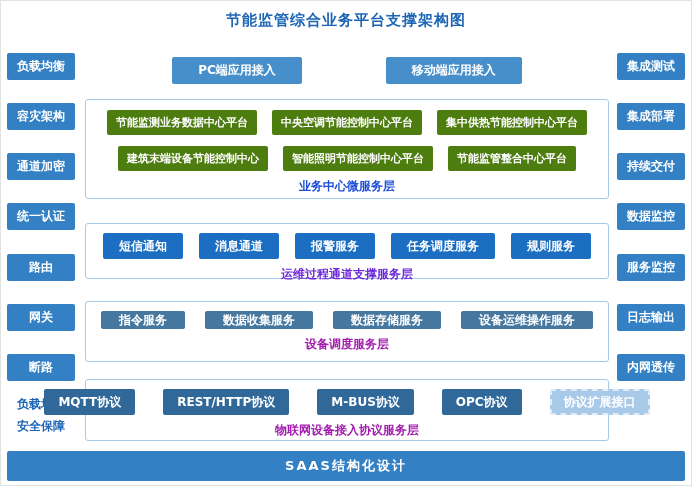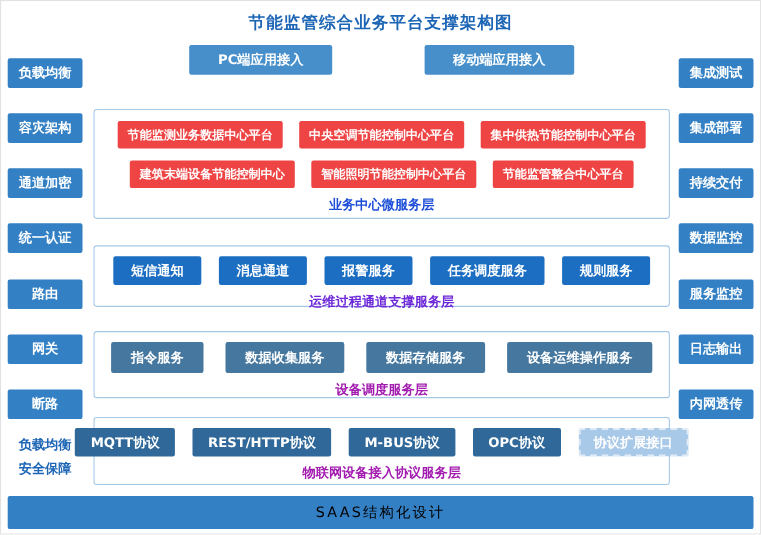--- a/index.html
+++ b/index.html
@@ -27,56 +27,56 @@
   .sidebar.right { right:6px; }
   .side-box { height:27px; background:#3380c4; font-size:12px; }
   .caption {
     position:absolute; width:68px; top:392px; text-align:center;
     color:#1d65b5; font-weight:bold; font-size:12px; line-height:22px;
   }
   .caption.left { left:6px; }
   .caption.right { right:6px; }
   
   .access-row {
-    position:absolute; top:40px; left:84px; width:524px;
+    position:absolute; top:56px; left:84px; width:524px;
     display:flex; justify-content:center; gap:84px;
   }
   .access-btn { height:27px; background:#478fcb; padding:0 26px; font-size:12px; }
   .layer {
     position:absolute; left:84px; width:524px; box-sizing:border-box;
     border:1px solid #a6c9e8; border-radius:3px; background:#ffffff;
   }
   .layer-1 { top:98px;  height:100px; padding-top:10px; }
   .layer-2 { top:222px; height:56px;  padding-top:9px; }
   .layer-3 { top:300px; height:61px;  padding-top:9px; }
   .layer-4 { top:378px; height:62px;  padding-top:9px; }
   .row { display:flex; justify-content:center; align-items:center; }
   .row.g1 { gap:15px; }
   .row.g2 { gap:16px; }
   .row.g3 { gap:20px; }
-  .row.g4 { gap:16px; }
-  .green-box  { height:25px; background:#ef4444; font-size:11px; padding:0 9px; }
+  .row.g4 { gap:28px; }
+  .green-box  { height:25px; background:#4d7c0f; font-size:11px; padding:0 9px; }
   .blue-box   { height:26px; background:#1b6ec2; font-size:12px; padding:0 16px; }
-  .steel-box  { height:28px; background:#45779f; font-size:12px; padding:0 18px; }
+  .steel-box  { height:18px; background:#45779f; font-size:12px; padding:0 18px; }
   .dark-box   { height:26px; background:#2f6899; font-size:12px; padding:0 14px; }
   .dashed-box {
     height:26px; background:#a9c9e8; border:2px dashed #e0ebf7;
     font-size:12px; padding:0 12px; color:#ffffff;
   }
   .row + .row { margin-top:11px; }
   .layer-label {
     text-align:center; font-size:12px; font-weight:bold; margin-top:7px;
   }
   .label-green { color:#1d4ed8; }
   .label-blue  { color:#6d28d9; }
   .label-dark  { color:#a21caf; }
   .footer {
     position:absolute; left:6px; right:6px; top:450px; height:30px;
-    background:#3380c4; color:#000000; display:flex; align-items:center;
-    justify-content:center; font-weight:normal; font-size:13px;
+    background:#3380c4; color:#ffffff; display:flex; align-items:center;
+    justify-content:center; font-weight:bold; font-size:13px;
     letter-spacing:2px; border-radius:2px;
   }
 </style>
 </head>
 <body>
 
 <div class="page">
 
   <div class="title">节能监管综合业务平台支撑架构图</div>
 

